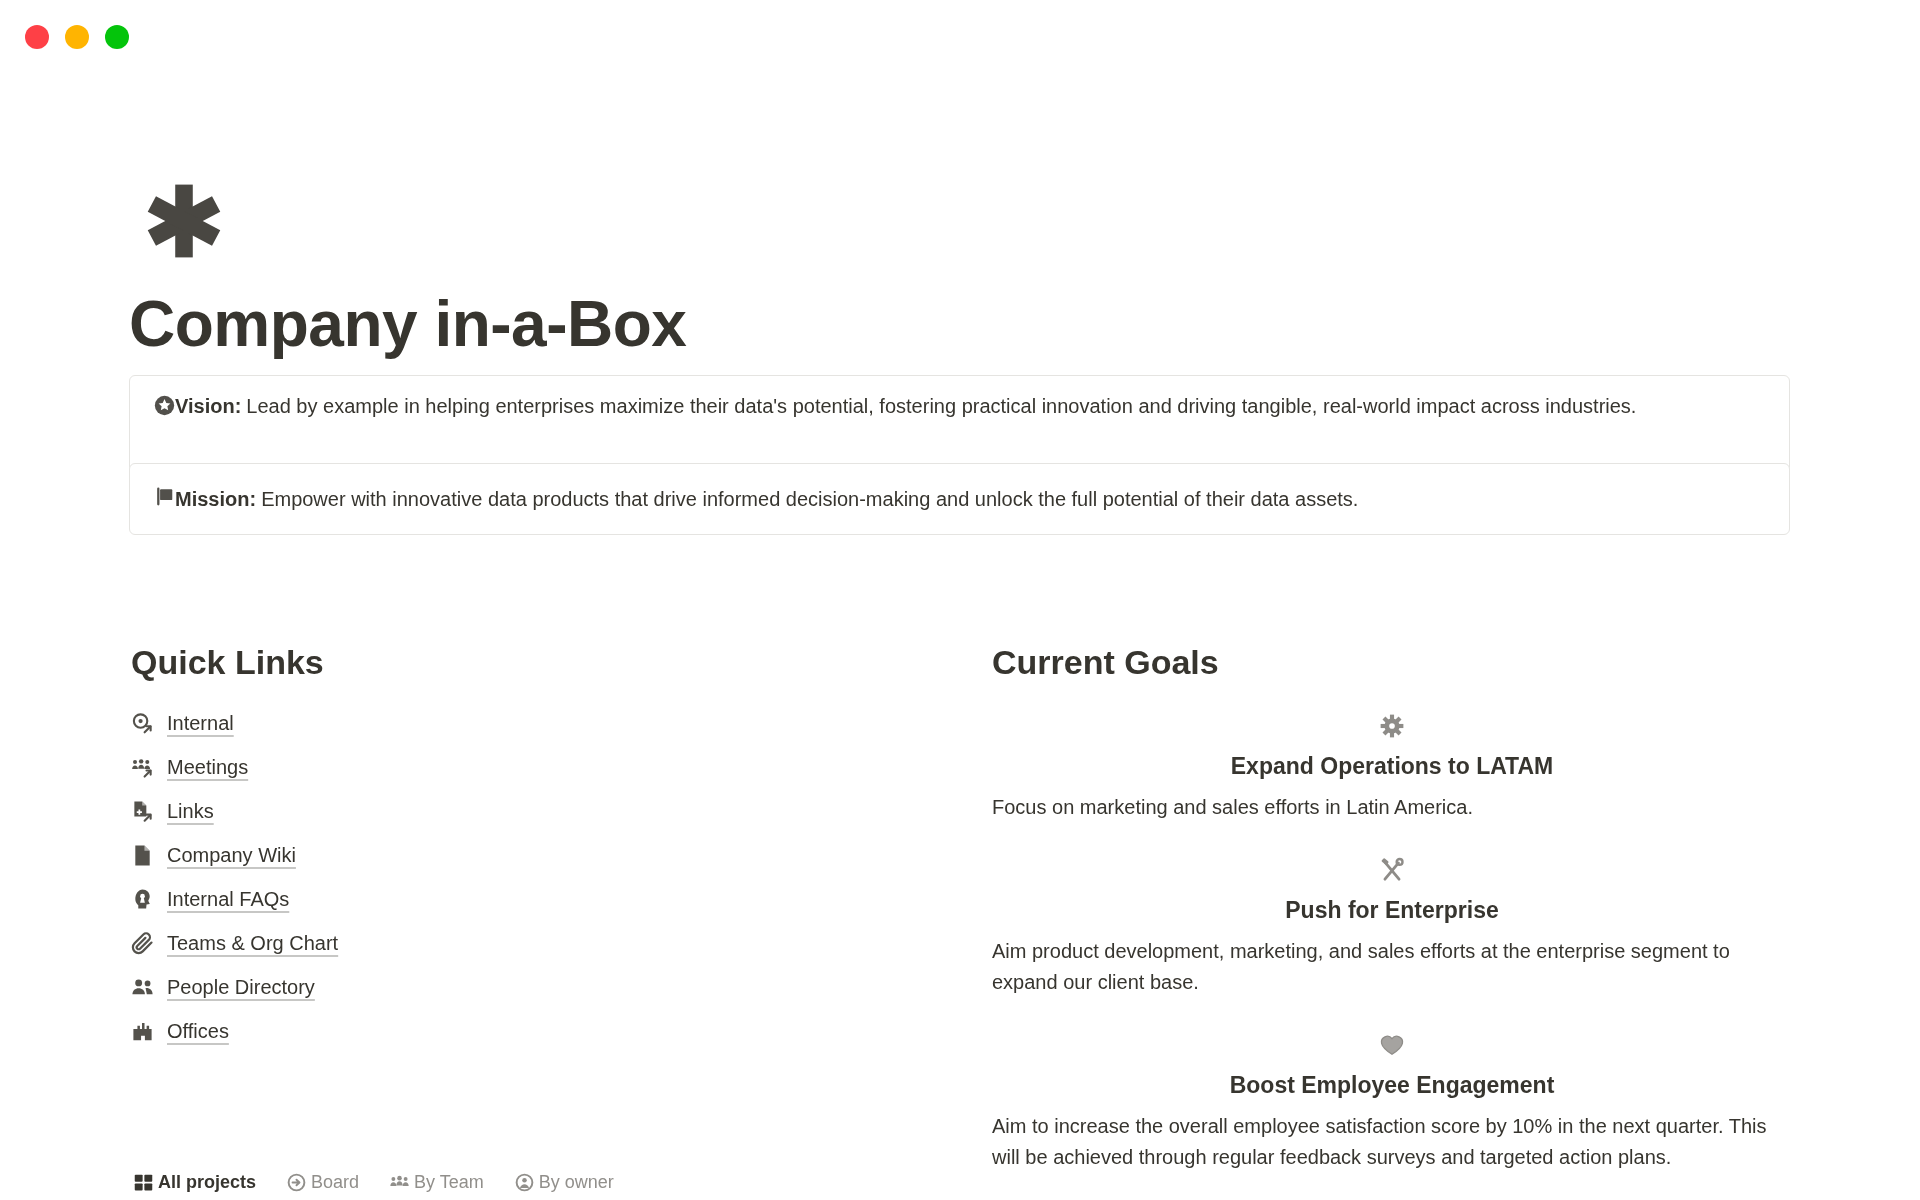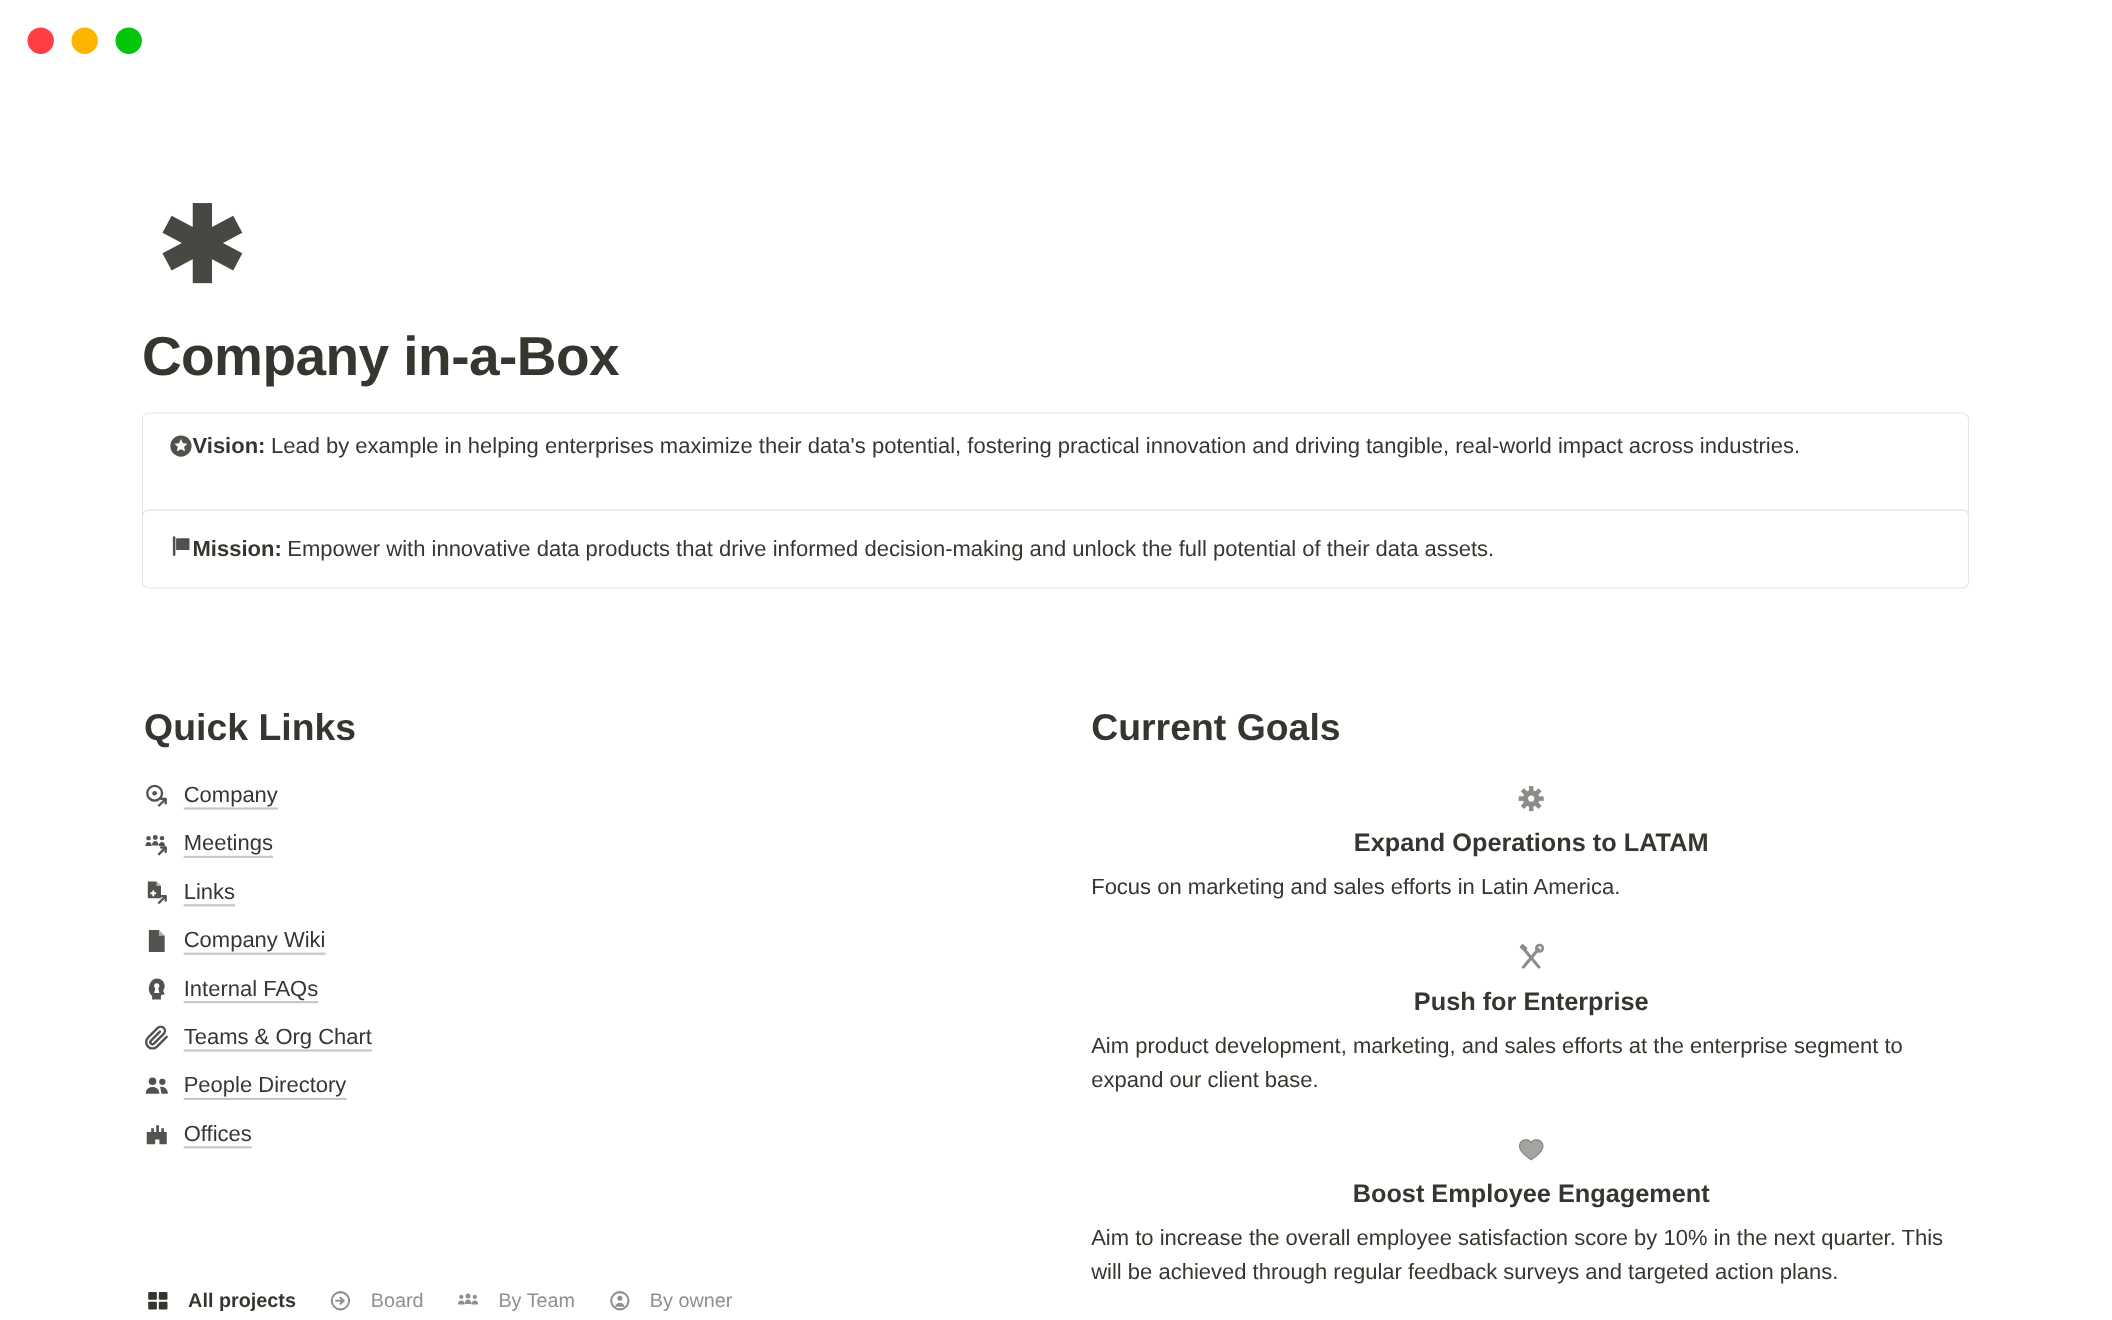--- a/index.html
+++ b/index.html
@@ -13,21 +13,21 @@
   .traffic { position:absolute; top:25px; left:25px; display:flex; gap:16px; }
   .tl { width:24px; height:24px; border-radius:50%; }
   .tl.red   { background:#FE4046; }
   .tl.yellow{ background:#FFB401; }
   .tl.green { background:#04C40B; }
 
   
   .page-icon { position:absolute; left:145px; top:182px; width:78px; height:78px; }
   .page-title {
     position:absolute; left:129px; top:296px;
-    font-size:50px; line-height:56px; font-weight:700; letter-spacing:-0.5px;
+    font-size:64px; line-height:56px; font-weight:700; letter-spacing:-0.5px;
     color:#37352F;
   }
 
   
   .callout {
     position:absolute; left:129px; width:1661px;
     border:1px solid #E5E4E1; border-radius:6px;
     display:flex; align-items:flex-start; 
     padding:14px 24px; background:#fff;
   }
@@ -57,21 +57,21 @@
   
   .goals { position:absolute; left:992px; top:713px; width:800px; }
   .goal-title { display:flex; align-items:center; gap:10px; margin-top:34px;flex-direction:column; }
   .goal-title:first-child { margin-top:0; }
   .goal-title .goal-emoji { width:26px; height:26px; flex:0 0 auto; }
   .goal-title span { font-size:23px; line-height:34px; font-weight:700; color:#37352F; }
   .goal-desc { font-size:20px; line-height:31px; color:#37352F; margin-top:9px; }
 
   
   .view-tabs { position:absolute; left:133px; top:1172px; display:flex; align-items:center; gap:30px; }
-  .tab { display:flex; align-items:center; gap:17px; cursor:pointer; color:#918F8B; font-size:18px; font-weight:500;text-align:center; }
+  .tab { display:flex; align-items:center; gap:4px; cursor:pointer; color:#918F8B; font-size:18px; font-weight:500;text-align:center; }
   .tab.active { color:#37352F; font-weight:700; }
   .tab .tab-icon { width:21px; height:21px; flex:0 0 auto; }
 
   svg { display:block; }
 </style>
 </head>
 <body>
 
 <div id="screen">
 
@@ -123,21 +123,21 @@
 
     <div class="ql-row">
       <span class="ql-icon">
         <svg viewBox="0 0 24 24" width="23" height="23" fill="none" stroke="#54524C" stroke-width="2.2">
           <circle cx="10" cy="9.5" r="7"></circle>
           <circle cx="10" cy="9.5" r="2.2" fill="#54524C" stroke="none"></circle>
           <path d="M14.2 21.2l6-6" stroke-linecap="round"></path>
           <path d="M16.2 14.9h4.3v4.3" stroke-linecap="round" stroke-linejoin="round"></path>
         </svg>
       </span>
-      <a class="ql-link">Company</a>
+      <a class="ql-link">Internal</a>
     </div>
 
     <div class="ql-row">
       <span class="ql-icon">
         <svg viewBox="0 0 24 24" width="23" height="23" fill="#54524C">
           <circle cx="4.2" cy="6.2" r="2.1"></circle>
             <circle cx="10.6" cy="5.6" r="2.3"></circle>
             <circle cx="17" cy="6.2" r="2.1"></circle>
           <path d="M1.2 13.6c0-2.4 1.4-3.8 3-3.8s3 1.4 3 3.8z"></path>
           <path d="M7.5 13.2c0-2.6 1.5-4.2 3.1-4.2s3.1 1.6 3.1 4.2z"></path>

